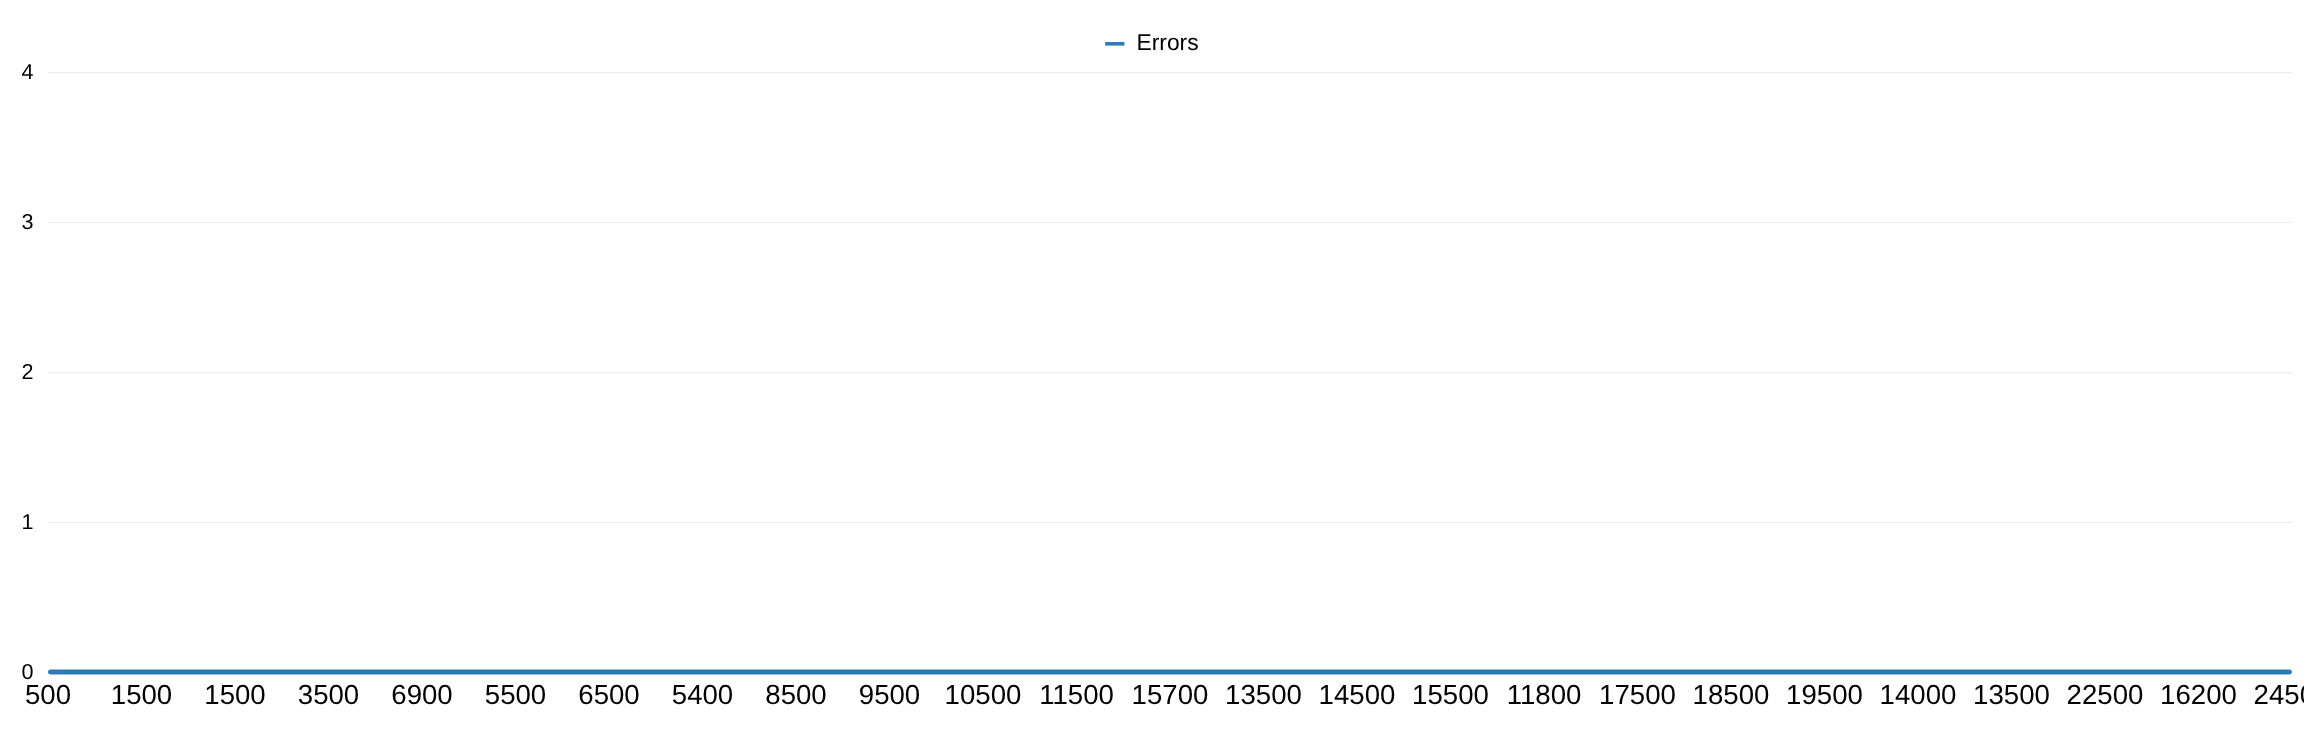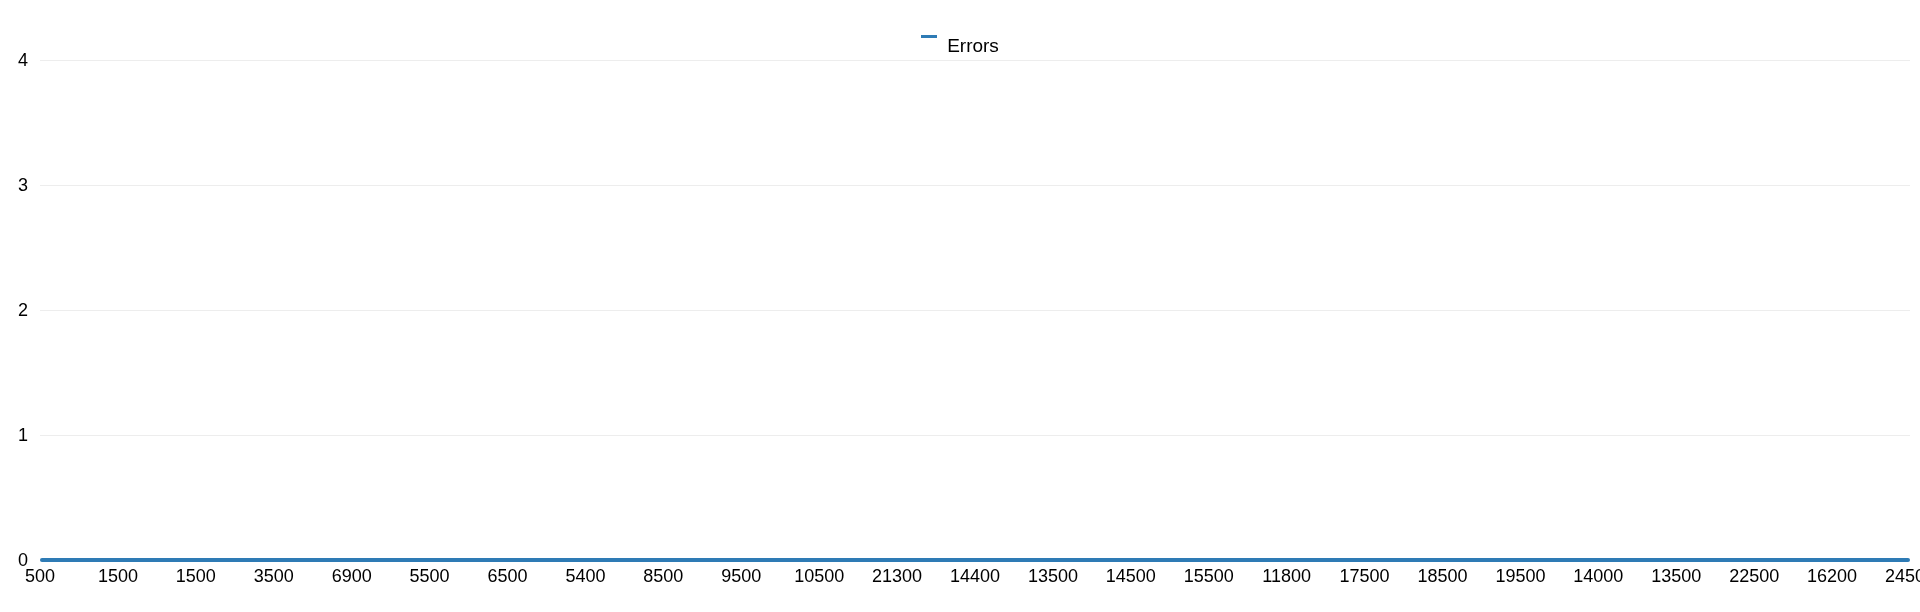--- a/index.html
+++ b/index.html
@@ -20,21 +20,21 @@
   }
   .legend {
     position: absolute;
     top: 22px;
     left: 0;
     width: 100%;
     text-align: center;
   }
   .legend-item {
     display: inline-flex;
-    align-items: flex-start;
+    align-items: center;
     gap: 10px;
   }
   .legend-line {
     width: 16px;
     height: 3px;
     background: #2e7bb5;
     display: inline-block;
   }
   .legend-label {
     font-size: 19px;
@@ -75,21 +75,21 @@
     position: absolute;
     left: 40px;
     top: 566px;
     width: 1870px;
     height: 30px;
   }
   .x-tick {
     position: absolute;
     top: 0;
     transform: translateX(-50%);
-    font-size: 18px;
+    font-size: 23px;
     color: #000;
     white-space: nowrap;
   }
 </style>
 </head>
 <body>
 
 <div class="chart-container">
 
   <div class="legend">
@@ -122,22 +122,22 @@
     <span class="x-tick" style="left:4.1667%">1500</span>
     <span class="x-tick" style="left:8.3333%">1500</span>
     <span class="x-tick" style="left:12.5%">3500</span>
     <span class="x-tick" style="left:16.6667%">6900</span>
     <span class="x-tick" style="left:20.8333%">5500</span>
     <span class="x-tick" style="left:25.0%">6500</span>
     <span class="x-tick" style="left:29.1667%">5400</span>
     <span class="x-tick" style="left:33.3333%">8500</span>
     <span class="x-tick" style="left:37.5%">9500</span>
     <span class="x-tick" style="left:41.6667%">10500</span>
-    <span class="x-tick" style="left:45.8333%">21300</span>
-    <span class="x-tick" style="left:50.0%">14400</span>
+    <span class="x-tick" style="left:45.8333%">11500</span>
+    <span class="x-tick" style="left:50.0%">15700</span>
     <span class="x-tick" style="left:54.1667%">13500</span>
     <span class="x-tick" style="left:58.3333%">14500</span>
     <span class="x-tick" style="left:62.5%">15500</span>
     <span class="x-tick" style="left:66.6667%">11800</span>
     <span class="x-tick" style="left:70.8333%">17500</span>
     <span class="x-tick" style="left:75.0%">18500</span>
     <span class="x-tick" style="left:79.1667%">19500</span>
     <span class="x-tick" style="left:83.3333%">14000</span>
     <span class="x-tick" style="left:87.5%">13500</span>
     <span class="x-tick" style="left:91.6667%">22500</span>

